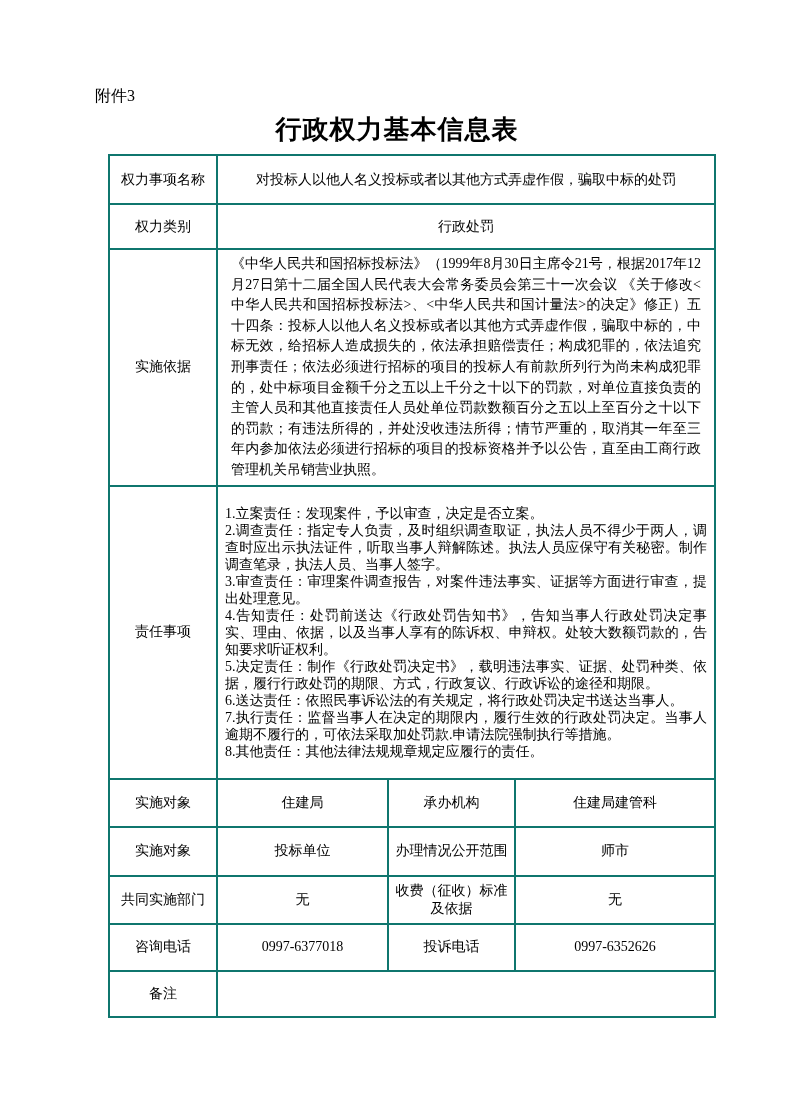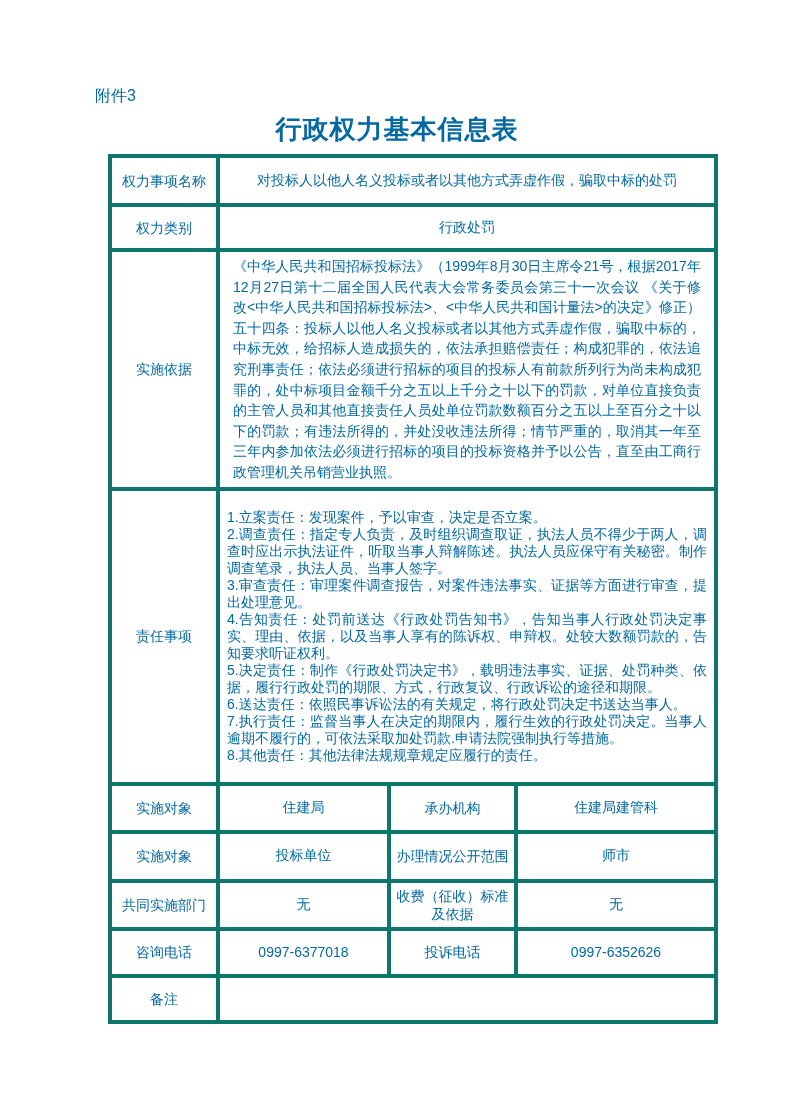--- a/index.html
+++ b/index.html
@@ -1,22 +1,22 @@
 <!DOCTYPE html>
 <html><head>
 <meta charset="utf-8">
 <style>
   html, body { margin: 0; padding: 0; background: #ffffff; }
   .page {
     position: relative;
     width: 794px;
     height: 1092px;
     background: #ffffff;
-    color: #0369a1;
-    font-family: Liberation Sans, sans-serif;
+    color: #000000;
+    font-family: Liberation Serif, serif;
     overflow: hidden;
   }
   .attachment {
     position: absolute;
     left: 95px;
     top: 86px;
     font-size: 16px;
     line-height: 20px;
   }
   .doc-title {
@@ -38,21 +38,21 @@
     border-collapse: collapse;
     table-layout: fixed;
     border: 2px solid #000000;
     font-size: 14px;
   }
   col.c1 { width: 108px; }
   col.c2 { width: 171px; }
   col.c3 { width: 127px; }
   col.c4 { width: 200px; }
   td {
-    border: 4px solid #0f766e;
+    border: 2px solid #0f766e;
     vertical-align: middle;
     padding: 2px 4px;
     overflow: hidden;
   }
   tr.thick td { border-bottom-width: 2px; }
   td.label {
     text-align: center;
     line-height: 18px;
   }
   td.value-center { text-align: center; }

